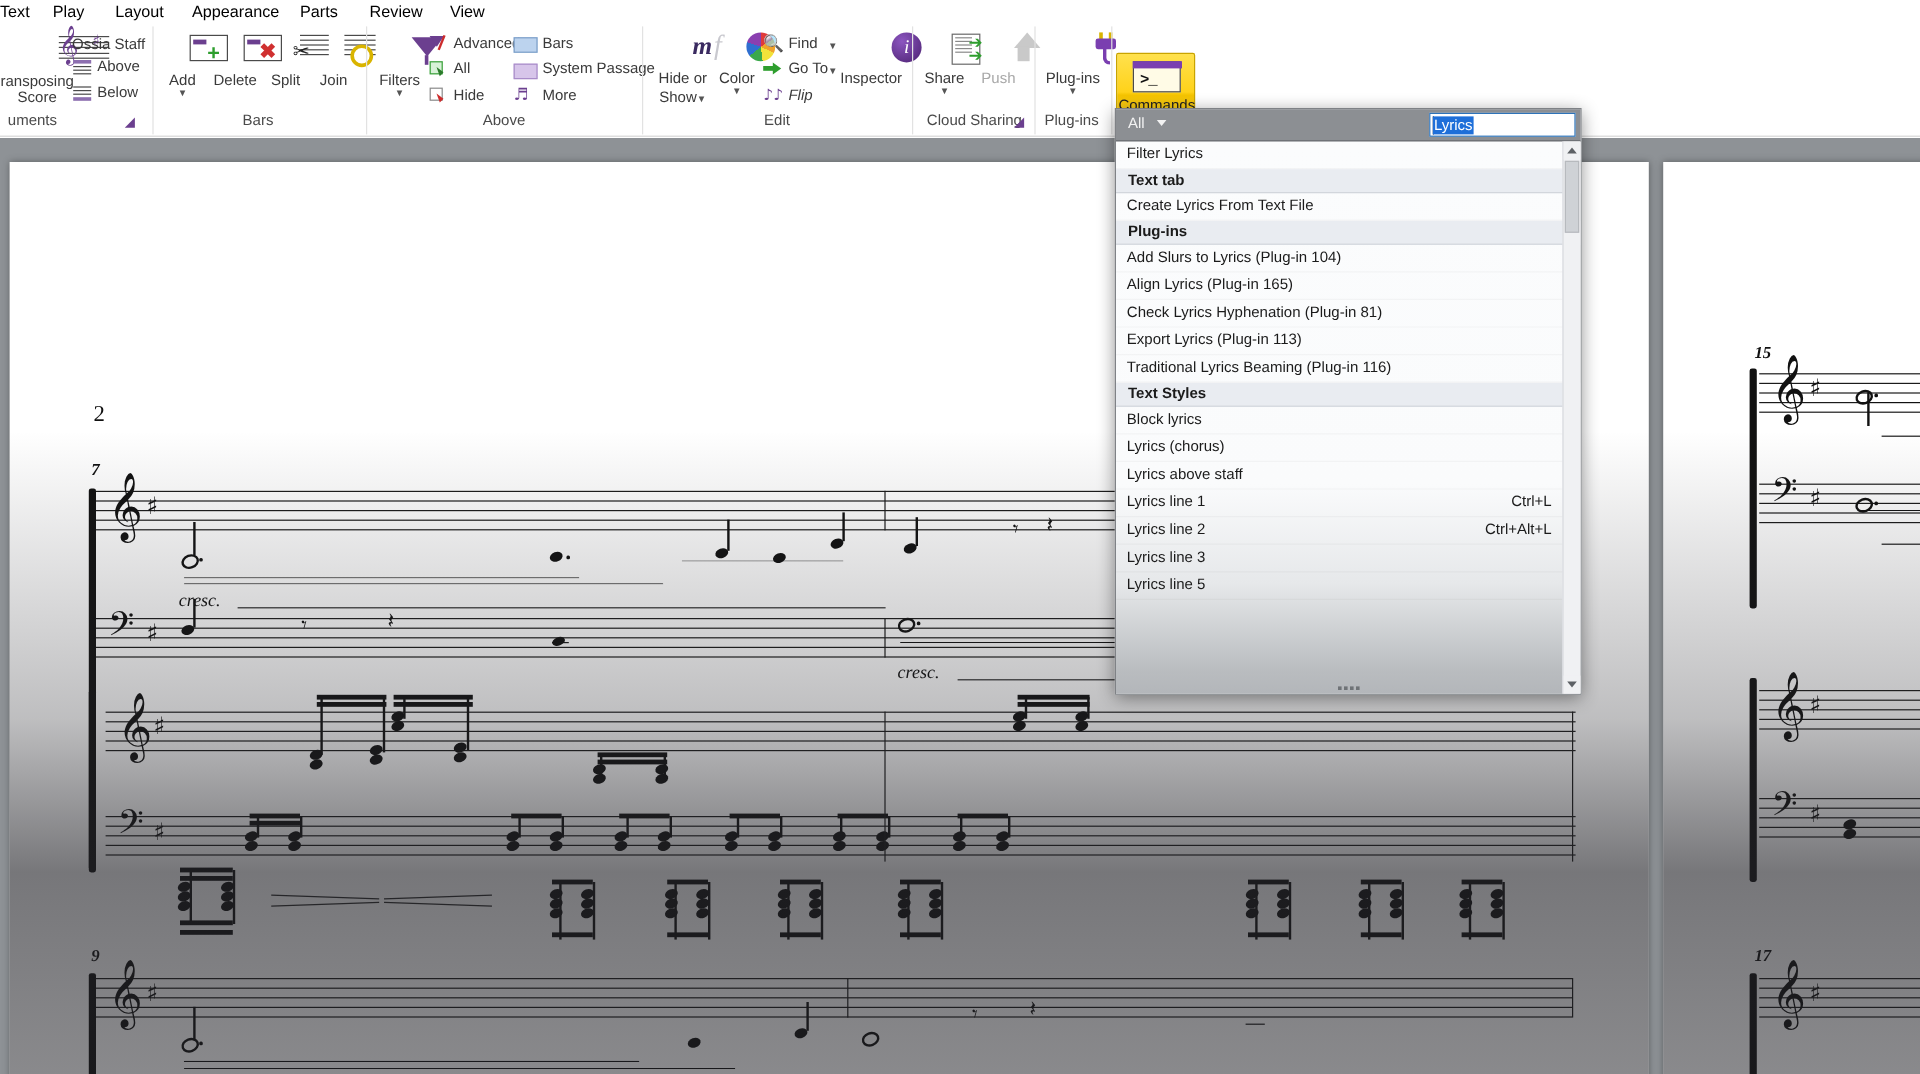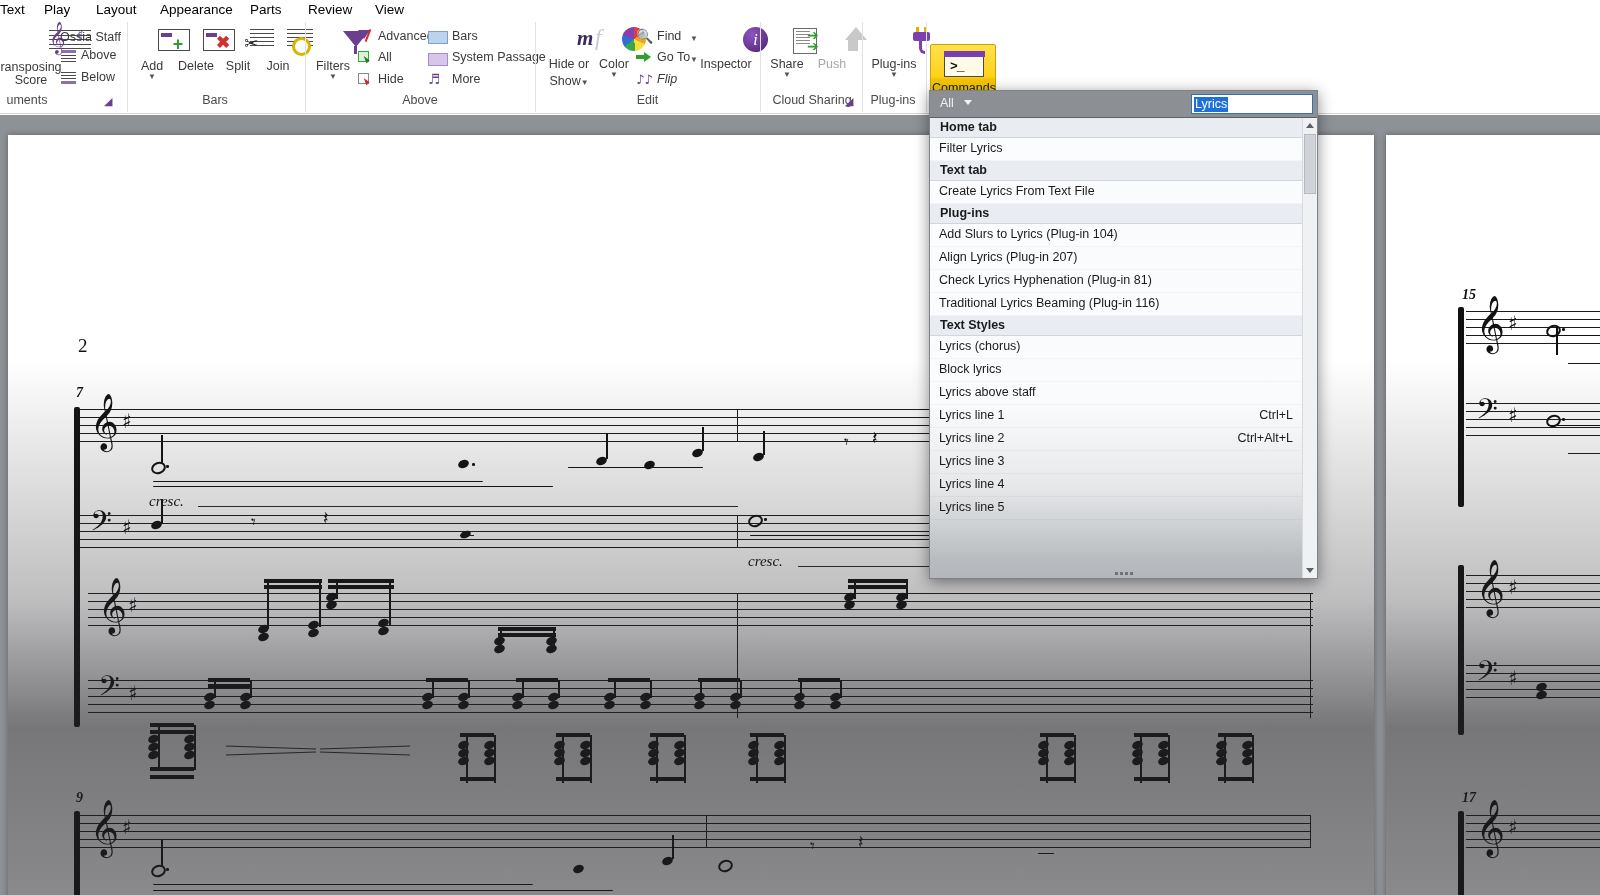--- a/index.html
+++ b/index.html
@@ -766,72 +766,69 @@
     <div class="cmdpanel-top">
       <div class="filter-all">All</div>
       <div class="filter-caret"></div>
       <div class="search-wrap">
         <span class="search-caret"></span>
         <span class="search-sel">Lyrics</span>
       </div>
     </div>
 
     <div class="cmdlist" id="cmdlist">
-        <div class="cat">
-          <span>Home tab</span>
-        </div>
         <div class="row">
           <span class="nm">Filter Lyrics</span>
         </div>
         <div class="cat">
           <span>Text tab</span>
         </div>
         <div class="row">
           <span class="nm">Create Lyrics From Text File</span>
         </div>
         <div class="cat">
           <span>Plug-ins</span>
         </div>
         <div class="row">
           <span class="nm">Add Slurs to Lyrics (Plug-in 104)</span>
         </div>
         <div class="row">
-          <span class="nm">Align Lyrics (Plug-in 207)</span>
+          <span class="nm">Align Lyrics (Plug-in 165)</span>
         </div>
         <div class="row">
           <span class="nm">Check Lyrics Hyphenation (Plug-in 81)</span>
+        </div>
+        <div class="row">
+          <span class="nm">Export Lyrics (Plug-in 113)</span>
         </div>
         <div class="row">
           <span class="nm">Traditional Lyrics Beaming (Plug-in 116)</span>
         </div>
         <div class="cat">
           <span>Text Styles</span>
         </div>
         <div class="row">
+          <span class="nm">Block lyrics</span>
+        </div>
+        <div class="row">
           <span class="nm">Lyrics (chorus)</span>
-        </div>
-        <div class="row">
-          <span class="nm">Block lyrics</span>
         </div>
         <div class="row">
           <span class="nm">Lyrics above staff</span>
         </div>
         <div class="row">
           <span class="nm">Lyrics line 1</span>
           <span class="sc">Ctrl+L</span>
         </div>
         <div class="row">
           <span class="nm">Lyrics line 2</span>
           <span class="sc">Ctrl+Alt+L</span>
         </div>
         <div class="row">
           <span class="nm">Lyrics line 3</span>
-        </div>
-        <div class="row">
-          <span class="nm">Lyrics line 4</span>
         </div>
         <div class="row">
           <span class="nm">Lyrics line 5</span>
         </div>
       </div>
 
     <div class="vsb">
       <div class="vsb-up">
           <i class="arrw up"></i>
         </div>

